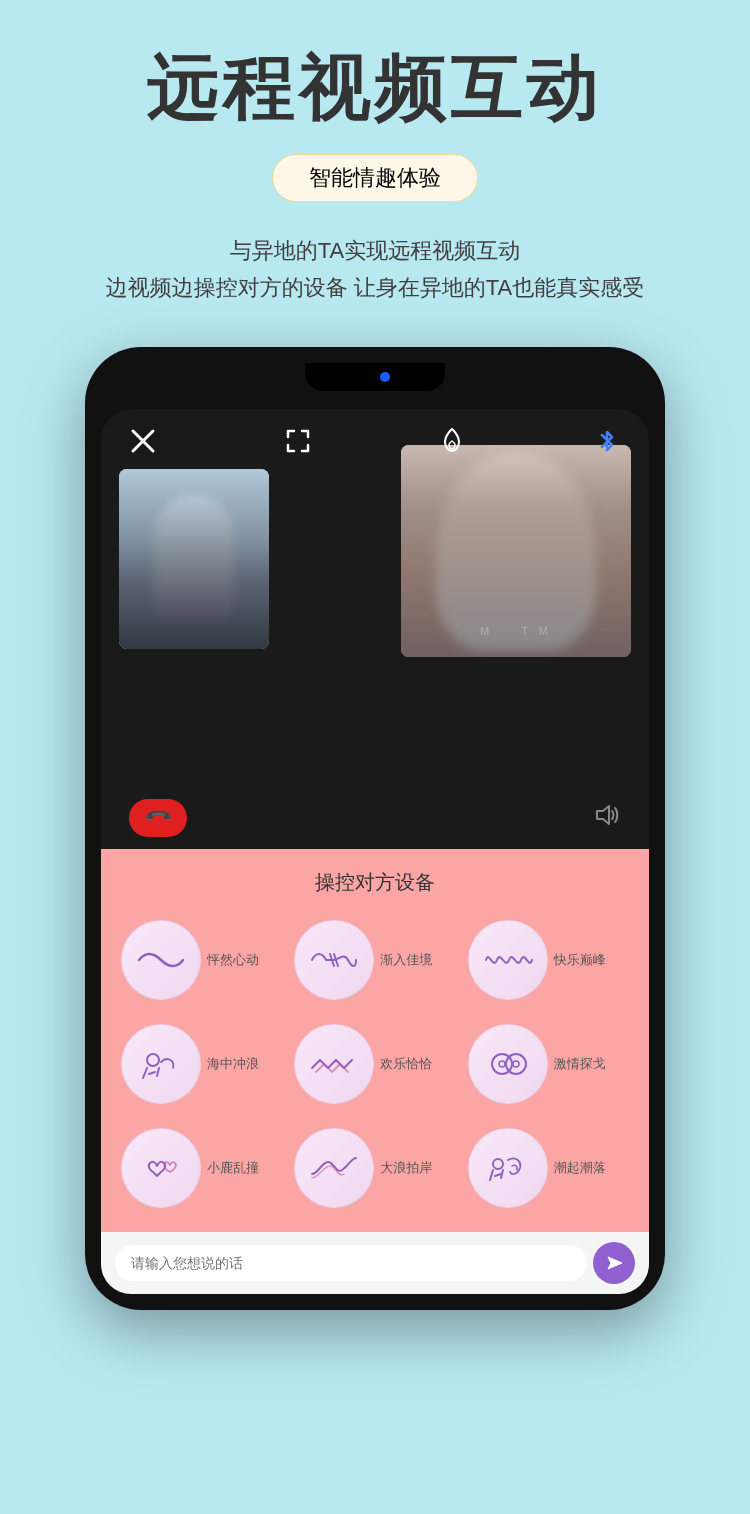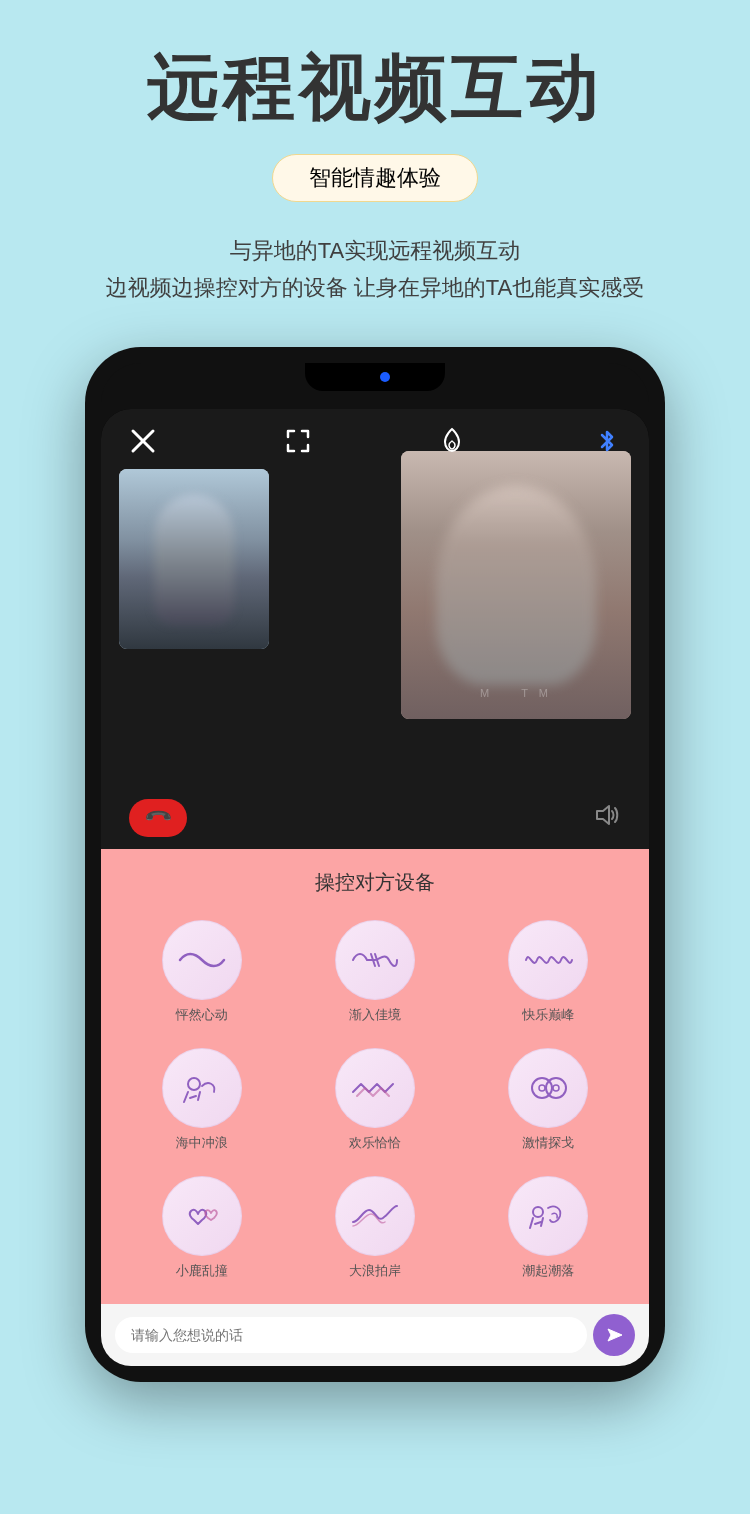--- a/index.html
+++ b/index.html
@@ -148,24 +148,24 @@
       height: 130px;
       background: linear-gradient(180deg, #b8c8d8 0%, #808890 50%, #484858 100%);
       border-radius: 40px 40px 20px 20px;
       filter: blur(4px);
       position: relative;
     }
 
     
     .main-video {
       position: absolute;
-      top: 42px;
+      top: 36px;
       right: 18px;
       width: 230px;
-      height: 268px;
+      height: 212px;
       border-radius: 8px;
       background: linear-gradient(135deg, #d0c0b8, #a89088);
       overflow: hidden;
       z-index: 4;
     }
 
     .main-video-content {
       width: 100%;
       height: 100%;
       background: linear-gradient(180deg, #c8b8b0 0%, #a09088 30%, #907870 60%, #706060 100%);
@@ -243,21 +243,21 @@
     }
 
     .mode-grid {
       display: grid;
       grid-template-columns: repeat(3, 1fr);
       gap: 8px 4px;
     }
 
     .mode-item {
       display: flex;
-      flex-direction: column;
+      flex-direction: row;
       align-items: center;
       gap: 6px;
       padding: 8px 4px;
     }
 
     .mode-circle {
       width: 80px;
       height: 80px;
       border-radius: 50%;
       background: linear-gradient(135deg, #f8e8f8, #f0d8f0);

